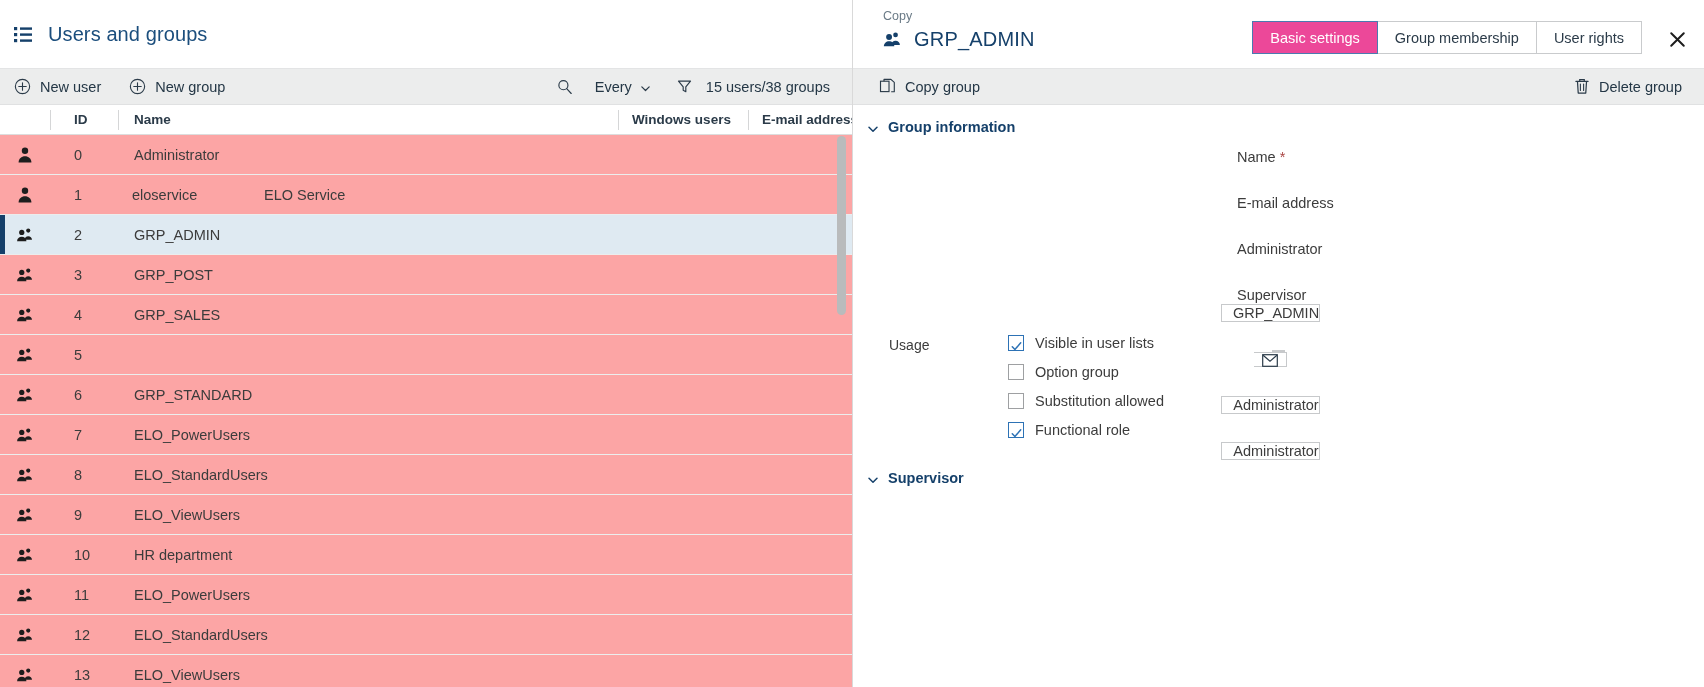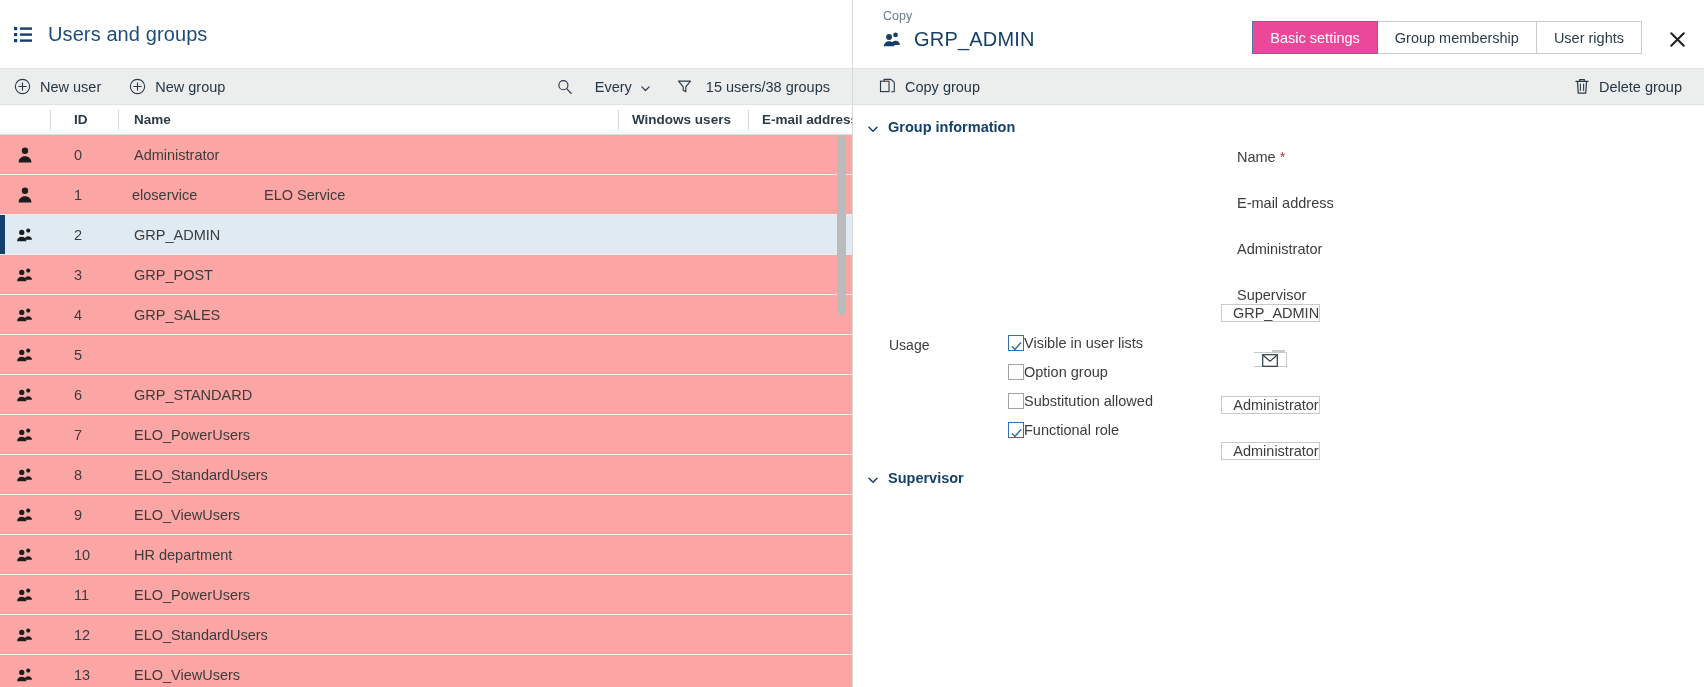--- a/index.html
+++ b/index.html
@@ -154,21 +154,21 @@
   .mail-btn {
     width: 33px; height: 32px; border:1px solid #c7c9cb; border-left:0;
     display:flex; align-items:center; justify-content:center; cursor:pointer;
     margin-right: 16px; background:#fff;
   }
   .mail-icon { width:16px; height:13px; display:block; }
 
   .usage-row { display:flex; margin-bottom: 2px; }
   .usage-label { width:155px; flex:0 0 155px; padding-left:36px; font-size:14px; color:#3c3c3c; padding-top:4px; }
   .usage-list { display:flex; flex-direction:column; gap: 13px; padding-top: 2px; }
-  .cbrow { display:flex; align-items:center; gap: 0; cursor:pointer; }
+  .cbrow { display:flex; align-items:center; gap: 11px; cursor:pointer; }
   .cbox {
     width: 16px; height: 16px; border:1px solid #9ea0a2; background:#fff;
     display:flex; align-items:center; justify-content:center; flex:0 0 16px;
   }
   .cbox.on { border-color:#2d72b5; }
   .check { width:11px; height:11px; display:block; }
   .cblabel { font-size:14.5px; color:#3c3c3c; }
 
   .props { margin-top: 32px; }
 </style>

